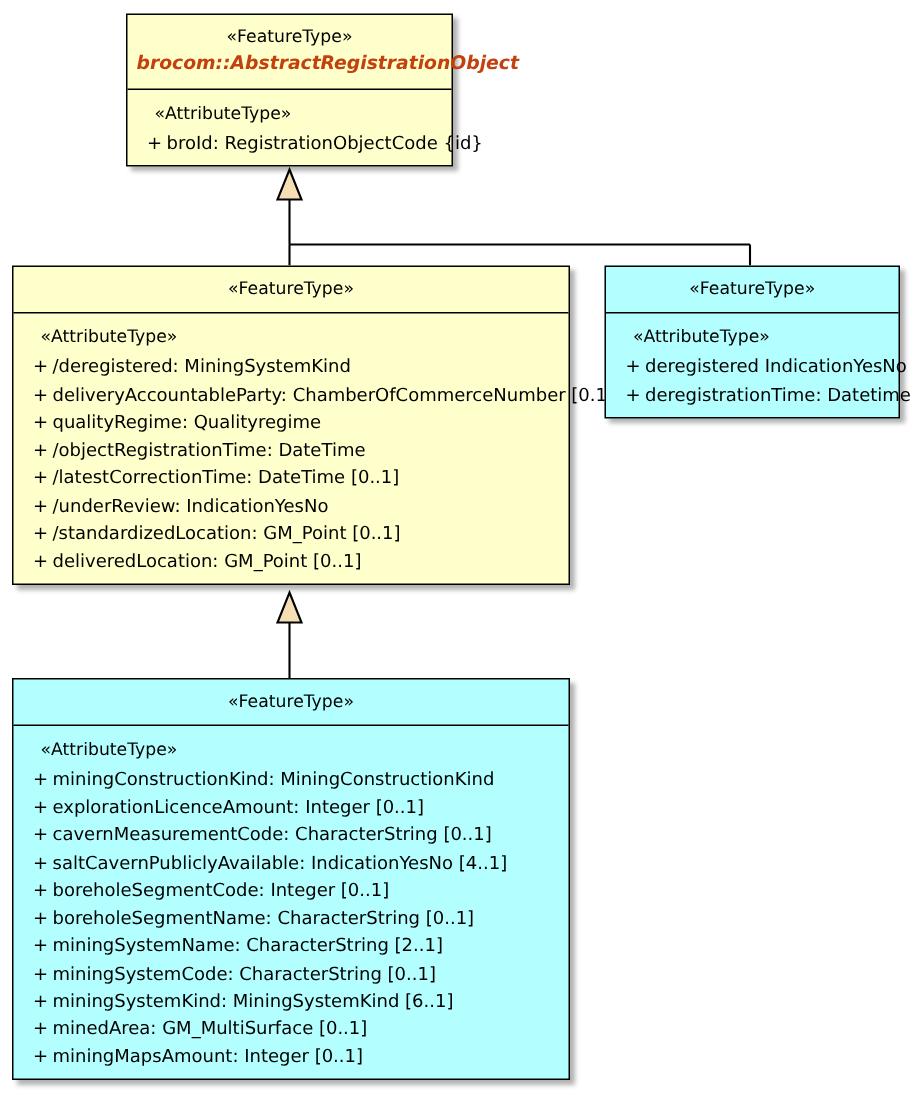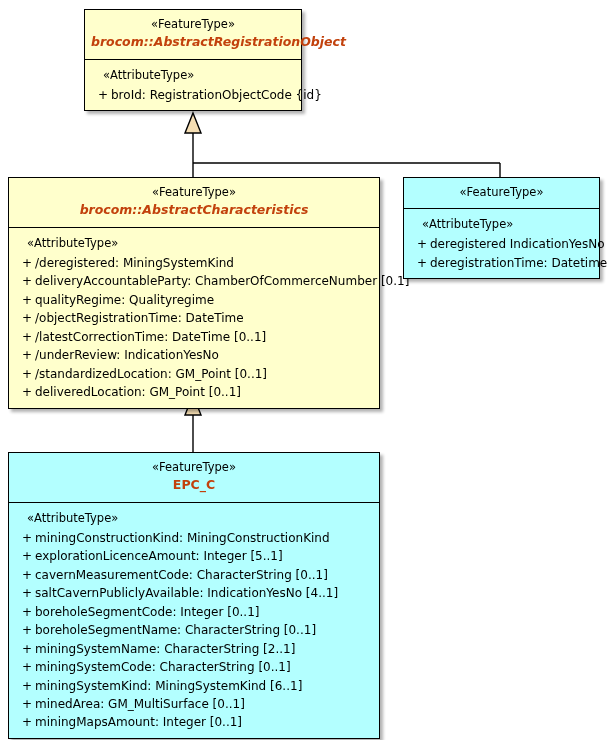--- a/index.html
+++ b/index.html
@@ -128,21 +128,20 @@
       <div class="attr-row">
         <span class="attr-vis">+</span>
         <span class="attr-text">broId: RegistrationObjectCode {id}</span>
       </div>
     </div>
   </div>
 
   <div class="uml-class" style="left:8px; top:177px; width:372px;">
     <div class="class-header">
       <span class="stereotype">«FeatureType»</span>
-      <span class="class-name">brocom::AbstractCharacteristics</span>
     </div>
     <div class="class-body">
       <div class="attr-stereotype">«AttributeType»</div>
       <div class="attr-row">
         <span class="attr-vis">+</span>
         <span class="attr-text">/deregistered: MiningSystemKind</span>
       </div>
       <div class="attr-row">
         <span class="attr-vis">+</span>
         <span class="attr-text">deliveryAccountableParty: ChamberOfCommerceNumber [0.1]</span>
@@ -187,31 +186,30 @@
       <div class="attr-row">
         <span class="attr-vis">+</span>
         <span class="attr-text">deregistrationTime: Datetime</span>
       </div>
     </div>
   </div>
 
   <div class="uml-class cyan" style="left:8px; top:452px; width:372px;">
     <div class="class-header">
       <span class="stereotype">«FeatureType»</span>
-      <span class="class-name concrete">EPC_C</span>
     </div>
     <div class="class-body">
       <div class="attr-stereotype">«AttributeType»</div>
       <div class="attr-row">
         <span class="attr-vis">+</span>
         <span class="attr-text">miningConstructionKind: MiningConstructionKind</span>
       </div>
       <div class="attr-row">
         <span class="attr-vis">+</span>
-        <span class="attr-text">explorationLicenceAmount: Integer [5..1]</span>
+        <span class="attr-text">explorationLicenceAmount: Integer [0..1]</span>
       </div>
       <div class="attr-row">
         <span class="attr-vis">+</span>
         <span class="attr-text">cavernMeasurementCode: CharacterString [0..1]</span>
       </div>
       <div class="attr-row">
         <span class="attr-vis">+</span>
         <span class="attr-text">saltCavernPubliclyAvailable: IndicationYesNo [4..1]</span>
       </div>
       <div class="attr-row">

